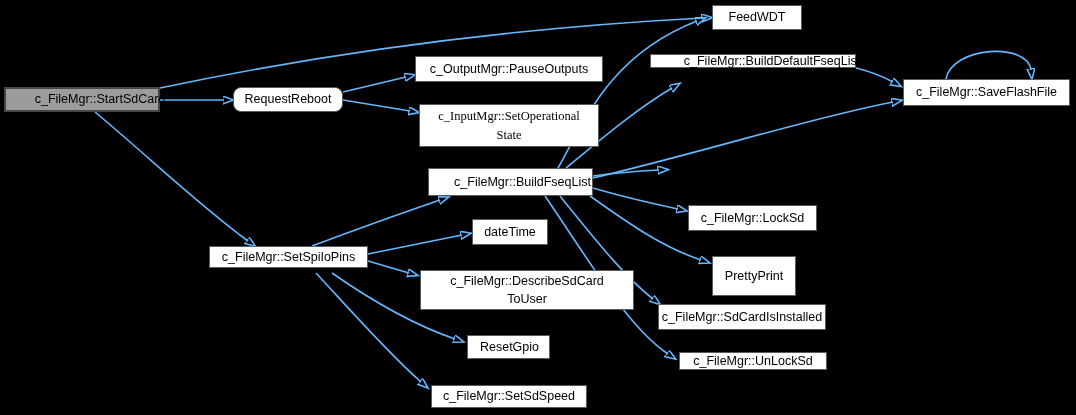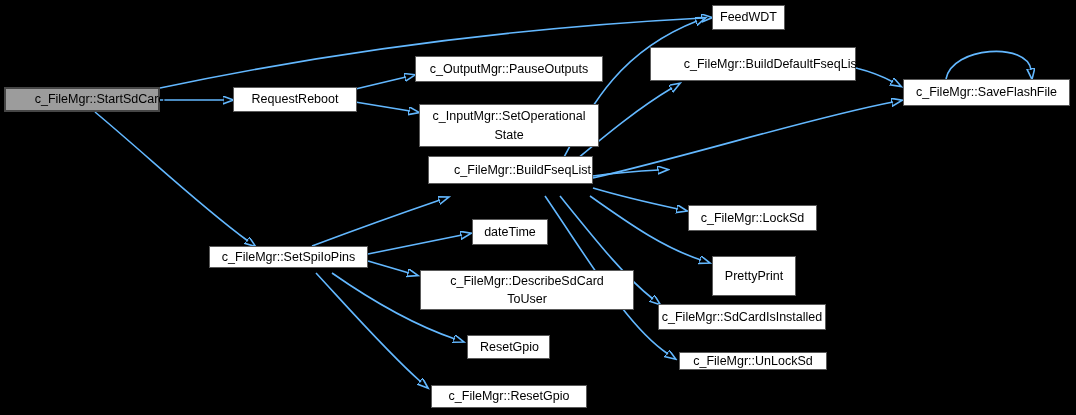--- a/index.html
+++ b/index.html
@@ -59,32 +59,32 @@
     <path d="M 560,196 C 598,243 625,277 653,299" marker-end="url(#arrow)"></path>
     <path d="M 545,196 C 592,265 628,327 668,354" marker-end="url(#arrow)"></path>
     <path d="M 312,246 C 360,228 405,212 440,200" marker-end="url(#arrow)"></path>
     <path d="M 368,254 L 462,235" marker-end="url(#arrow)"></path>
     <path d="M 368,261 L 409,273" marker-end="url(#arrow)"></path>
     <path d="M 332,273 C 375,303 420,327 455,339" marker-end="url(#arrow)"></path>
     <path d="M 316,273 C 352,312 390,355 421,382" marker-end="url(#arrow)"></path>
   </svg>
 
   <div class="node hl" style="left:4px;   top:87px;  width:156px; height:25px;">c_FileMgr::StartSdCard</div>
-  <div class="node" style="left:233px; top:87px;  width:124px; height:25px;">RequestReboot</div>
+  <div class="node" style="left:233px; top:87px;  width:110px; height:25px;border-radius:8px;">RequestReboot</div>
   <div class="node" style="left:415px; top:56px;  width:188px; height:26px;">c_OutputMgr::PauseOutputs</div>
-  <div class="node" style="left:419px; top:104px; width:180px; height:43px;">c_InputMgr::SetOperational
+  <div class="node" style="left:419px; top:104px; width:180px; height:43px;font-family:Liberation Serif, serif;">c_InputMgr::SetOperational
 State</div>
-  <div class="node" style="left:712px; top:5px;   width:73px;  height:25px;">FeedWDT</div>
-  <div class="node" style="left:650px; top:47px;  width:206px; height:34px;padding-left:42px;">c_FileMgr::BuildDefaultFseqList</div>
+  <div class="node" style="left:712px; top:5px;   width:90px;  height:25px;">FeedWDT</div>
+  <div class="node" style="left:650px; top:54px;  width:206px; height:14px;padding-left:42px;">c_FileMgr::BuildDefaultFseqList</div>
   <div class="node" style="left:903px; top:79px;  width:167px; height:27px;">c_FileMgr::SaveFlashFile</div>
-  <div class="node" style="left:428px; top:156px; width:165px; height:28px;padding-left:28px;">c_FileMgr::BuildFseqList</div>
+  <div class="node" style="left:428px; top:168px; width:165px; height:28px;padding-left:28px;">c_FileMgr::BuildFseqList</div>
   <div class="node" style="left:688px; top:205px; width:129px; height:26px;">c_FileMgr::LockSd</div>
   <div class="node" style="left:712px; top:256px; width:84px;  height:40px;">PrettyPrint</div>
   <div class="node" style="left:658px; top:304px; width:168px; height:26px;text-align:center;">c_FileMgr::SdCardIsInstalled</div>
   <div class="node" style="left:679px; top:352px; width:148px; height:18px;">c_FileMgr::UnLockSd</div>
   <div class="node" style="left:209px; top:246px; width:159px; height:22px;">c_FileMgr::SetSpiIoPins</div>
   <div class="node" style="left:472px; top:219px; width:76px;  height:26px;">dateTime</div>
   <div class="node" style="left:420px; top:270px; width:214px; height:40px;">c_FileMgr::DescribeSdCard
 ToUser</div>
   <div class="node" style="left:467px; top:335px; width:83px;  height:24px;padding-left:6px;">ResetGpio</div>
-  <div class="node" style="left:431px; top:385px; width:156px; height:23px;">c_FileMgr::ResetGpio</div>
+  <div class="node" style="left:431px; top:385px; width:156px; height:23px;">c_FileMgr::SetSdSpeed</div>
 
 </div>
 
 </body></html>

